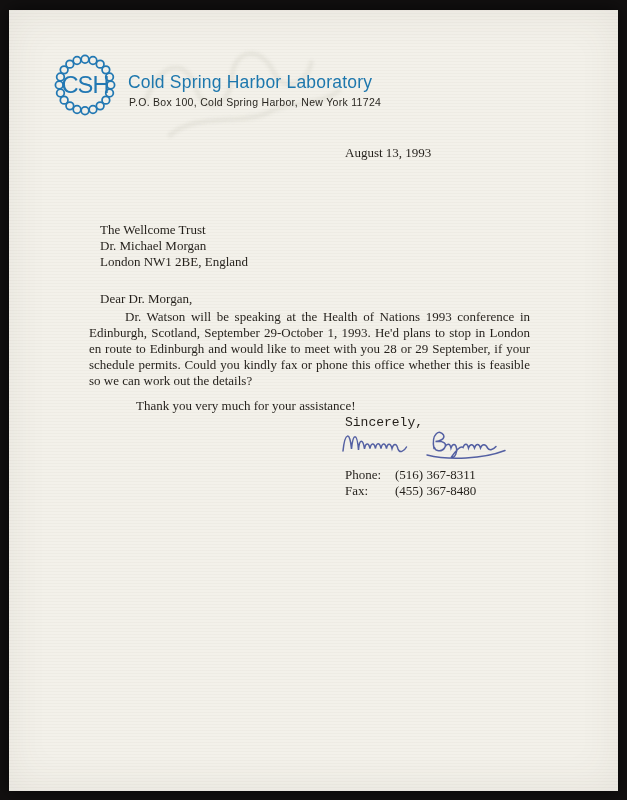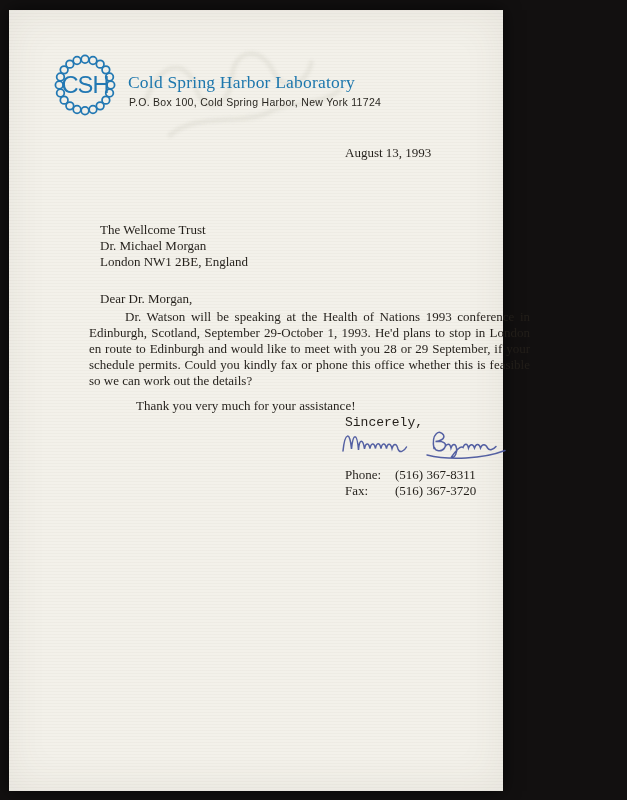--- a/index.html
+++ b/index.html
@@ -5,40 +5,40 @@
   html,body{margin:0;padding:0;}
   body{
     width:627px;height:800px;
     background:#121010;
     position:relative;
     overflow:hidden;
     font-family:"Liberation Serif", serif;
   }
   .paper{
     position:absolute;
-    left:9px;top:10px;width:494px;height:781px;
+    left:9px;top:10px;width:609px;height:781px;
     background-color:#f3f1ea;
     background-image:repeating-linear-gradient(180deg,
       rgba(120,110,90,0.04) 0px, rgba(120,110,90,0.04) 1px,
       transparent 1px, transparent 3px);
     box-shadow:0 0 16px rgba(0,0,0,0.65), inset 0 0 40px rgba(90,80,60,0.08);
   }
   
   .logo{
     position:absolute;left:43px;top:42px;width:66px;height:66px;
   }
   .logo g{fill:none;stroke:#2278b3;stroke-width:1.7;}
   .logo text{
     fill:#2278b3;
     font-family:"Liberation Sans", sans-serif;
     font-size:23px;letter-spacing:-1px;
   }
   .org-name{
     position:absolute;left:119px;top:62px;
-    font-family:Liberation Serif, serif;
+    font-family:Liberation Sans, sans-serif;
     font-size:17.5px;font-weight:500;color:#1d77ad;letter-spacing:0.2px;
   }
   .org-address{
     position:absolute;left:120px;top:86px;
     font-family:"Liberation Sans", sans-serif;
     font-size:10.5px;color:#2a2721;letter-spacing:0.3px;text-align:center;
   }
   
   .ghost{
     position:absolute;left:120px;top:18px;width:230px;height:125px;
@@ -131,17 +131,17 @@
              C 139 19.5, 142 19, 143.5 24 C 145 20, 148.5 19.5, 150.5 24
              C 152.5 27, 156.5 25.5, 159 22.5"></path>
     <path d="M90 31 C 112 36.5, 146 35, 168 26.5"></path>
   </svg>
 
   <div class="letter-text signer">
     <div class="row">
       <span class="contact-label">Phone:</span><span>(516) 367-8311</span>
     </div>
     <div class="row">
-      <span class="contact-label">Fax:</span><span>(516) 367-3720</span>
+      <span class="contact-label">Fax:</span><span>(455) 367-8480</span>
     </div>
   </div>
 
 </div>
 
 </body></html>

